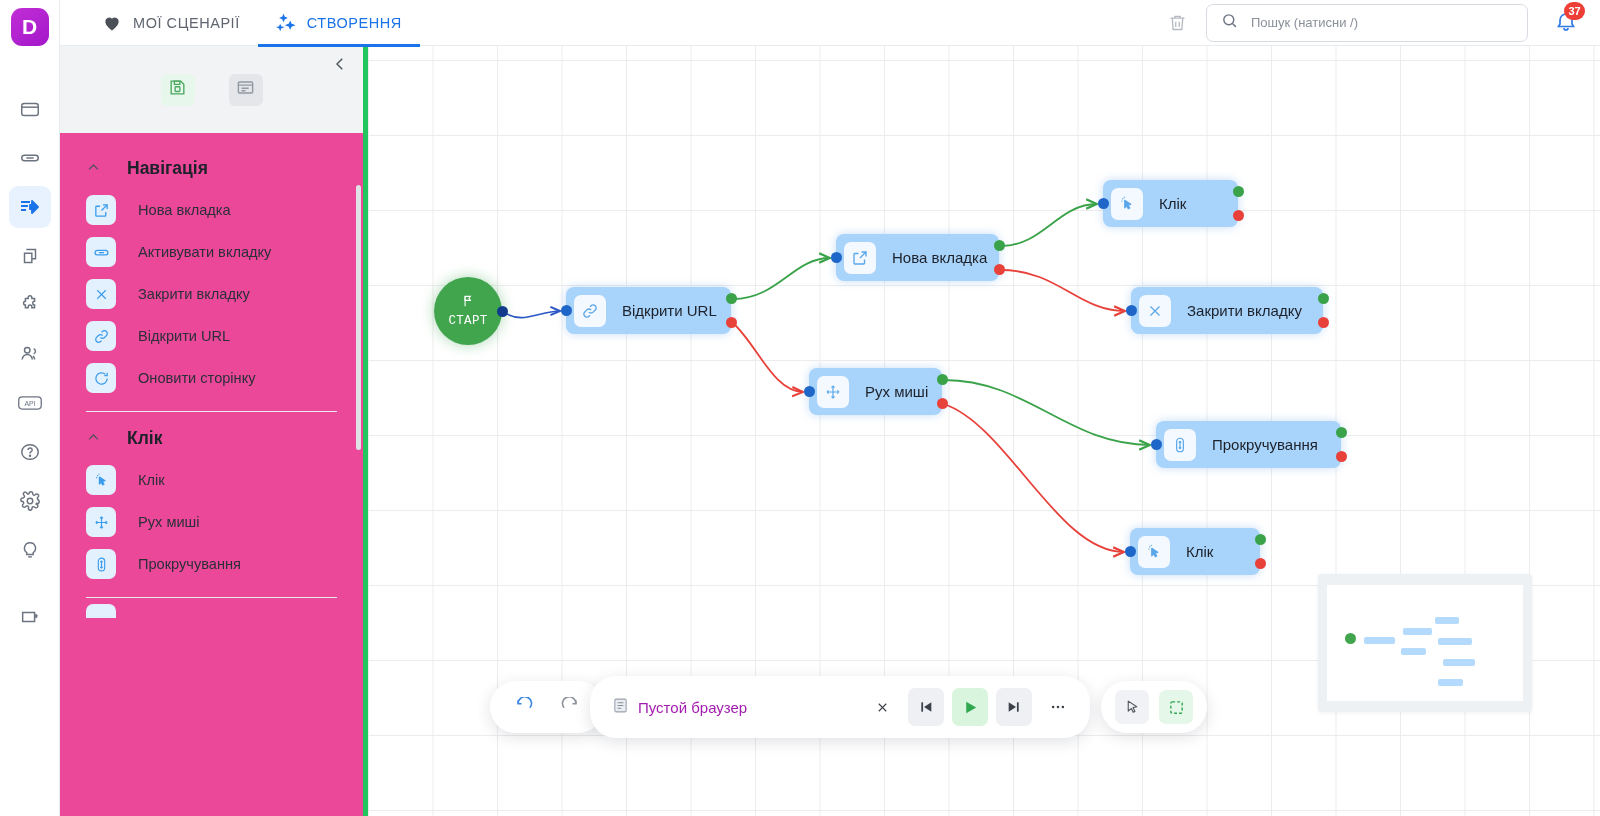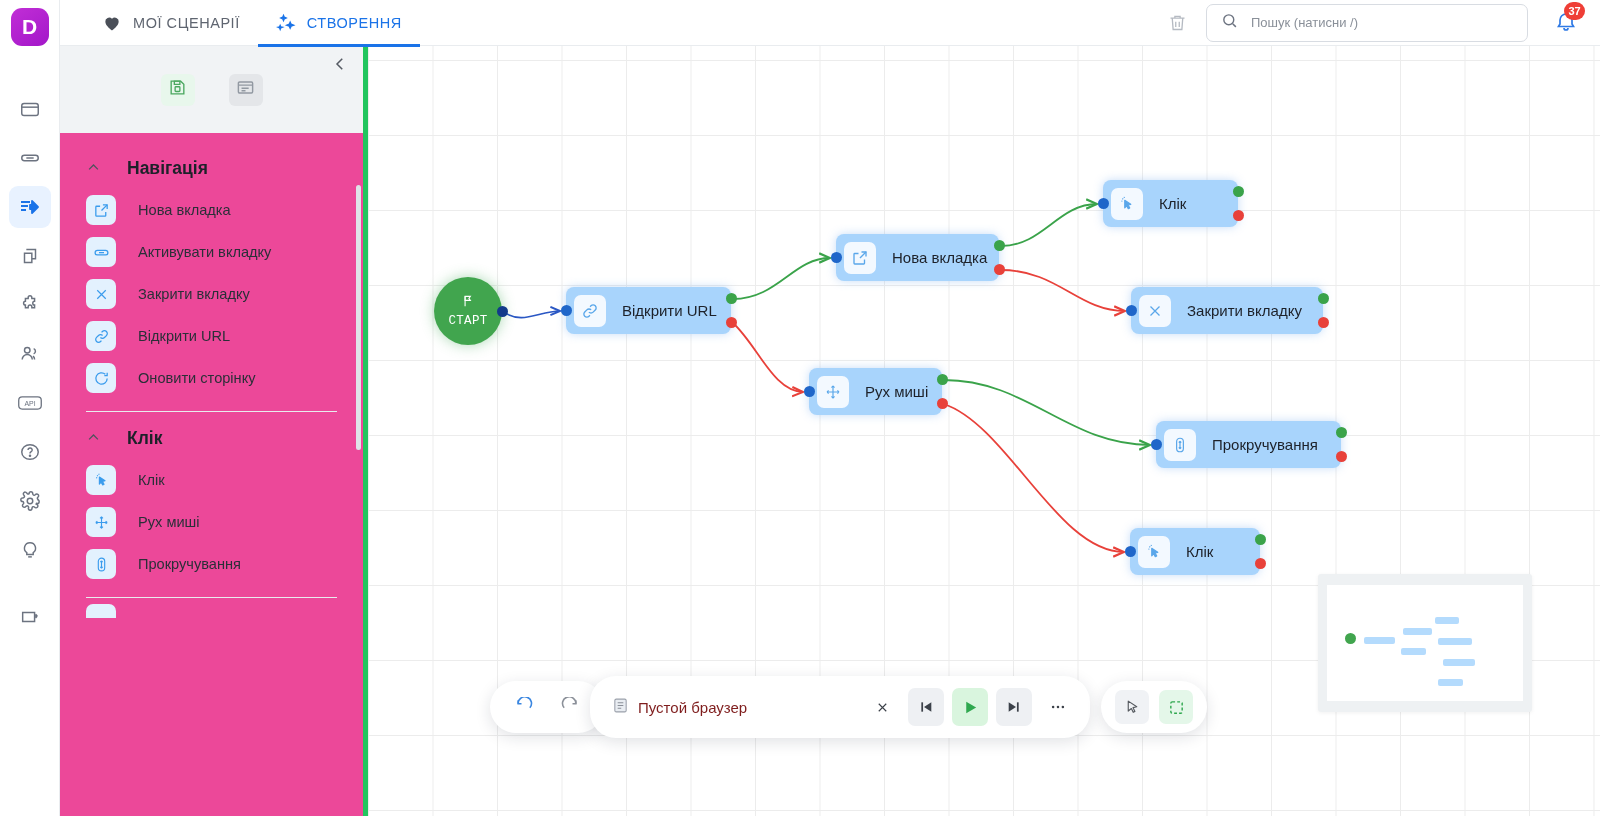--- a/index.html
+++ b/index.html
@@ -172,21 +172,21 @@
     display: flex; align-items: center;
   }
   #tb-undo { left: 122px; top: 635px; height: 52px; padding: 0 18px; gap: 14px; }
   .tb-ico-btn { width: 32px; height: 32px; display: flex; align-items: center; justify-content: center; border-radius: 6px; }
   .blue { color: #3a86e0; }
   .gray { color: #8b9099; }
   #tb-run {
     left: 222px; top: 630px; height: 62px; padding: 0 14px 0 22px; gap: 0;
     min-width: 500px;
   }
-  .run-title { display: flex; align-items: center; gap: 9px; font-size: 15px; color: #7f1d1d; }
+  .run-title { display: flex; align-items: center; gap: 9px; font-size: 15px; color: #a21caf; }
   .run-ctrls { margin-left: auto; display: flex; align-items: center; gap: 8px; }
   .ctrl {
     width: 36px; height: 38px; border-radius: 7px; background: #eef0f3;
     display: flex; align-items: center; justify-content: center; color: #3c4149;
   }
   .ctrl.play { background: #d9f5de; color: #2fa84f; }
   .ctrl.plain { background: transparent; }
   #tb-select { left: 733px; top: 635px; height: 52px; padding: 0 14px; gap: 10px; }
   .sel-btn { width: 34px; height: 34px; border-radius: 7px; display: flex; align-items: center; justify-content: center; }
   .sel-btn.gray-bg { background: #f0f2f5; color: #55595f; }

